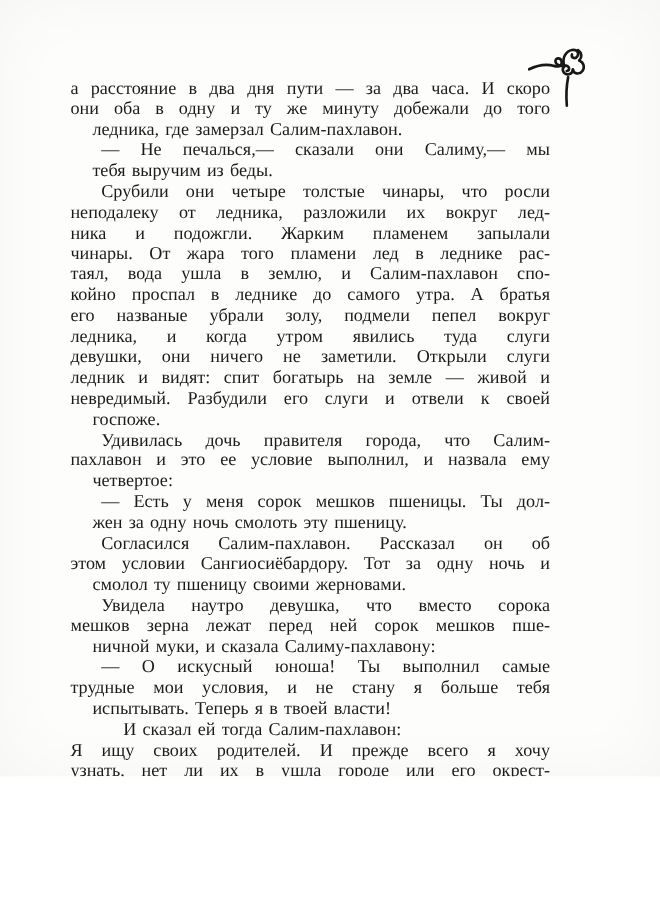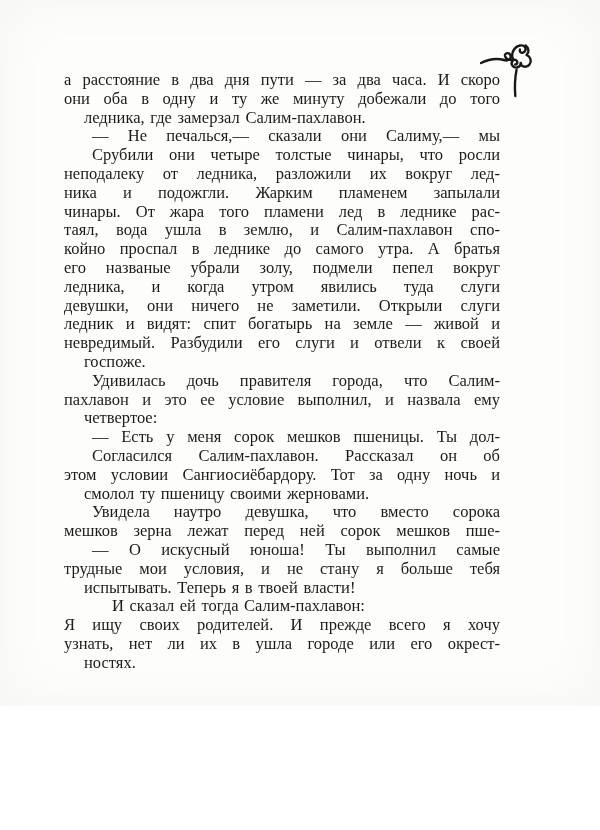--- a/index.html
+++ b/index.html
@@ -97,41 +97,44 @@
       </g>
     </svg>
   </div>
 
   <div class="body-text">
 
   <div class="line">а расстояние в два дня пути — за два часа. И скоро</div>
       <div class="line">они оба в одну и ту же минуту добежали до того</div>
       <div class="line last">ледника, где замерзал Салим-пахлавон.</div>
       <div class="line indent">— Не печалься,— сказали они Салиму,— мы</div>
+      <div class="line last">тебя выручим из беды.</div>
       <div class="line indent">Срубили они четыре толстые чинары, что росли</div>
       <div class="line">неподалеку от ледника, разложили их вокруг лед-</div>
       <div class="line">ника и подожгли. Жарким пламенем запылали</div>
       <div class="line">чинары. От жара того пламени лед в леднике рас-</div>
       <div class="line">таял, вода ушла в землю, и Салим-пахлавон спо-</div>
       <div class="line">койно проспал в леднике до самого утра. А братья</div>
       <div class="line">его названые убрали золу, подмели пепел вокруг</div>
       <div class="line">ледника, и когда утром явились туда слуги</div>
       <div class="line">девушки, они ничего не заметили. Открыли слуги</div>
       <div class="line">ледник и видят: спит богатырь на земле — живой и</div>
       <div class="line">невредимый. Разбудили его слуги и отвели к своей</div>
       <div class="line last">госпоже.</div>
       <div class="line indent">Удивилась дочь правителя города, что Салим-</div>
       <div class="line">пахлавон и это ее условие выполнил, и назвала ему</div>
       <div class="line last">четвертое:</div>
       <div class="line indent">— Есть у меня сорок мешков пшеницы. Ты дол-</div>
+      <div class="line last">жен за одну ночь смолоть эту пшеницу.</div>
       <div class="line indent">Согласился Салим-пахлавон. Рассказал он об</div>
       <div class="line">этом условии Сангиосиёбардору. Тот за одну ночь и</div>
       <div class="line last">смолол ту пшеницу своими жерновами.</div>
       <div class="line indent">Увидела наутро девушка, что вместо сорока</div>
       <div class="line">мешков зерна лежат перед ней сорок мешков пше-</div>
+      <div class="line last">ничной муки, и сказала Салиму-пахлавону:</div>
       <div class="line indent">— О искусный юноша! Ты выполнил самые</div>
       <div class="line">трудные мои условия, и не стану я больше тебя</div>
       <div class="line last">испытывать. Теперь я в твоей власти!</div>
       <div class="line indent last">И сказал ей тогда Салим-пахлавон:</div>
       <div class="line">Я ищу своих родителей. И прежде всего я хочу</div>
       <div class="line">узнать, нет ли их в ушла городе или его окрест-</div>
       <div class="line last">ностях.</div>
     </div>
 
   <div class="footer">

